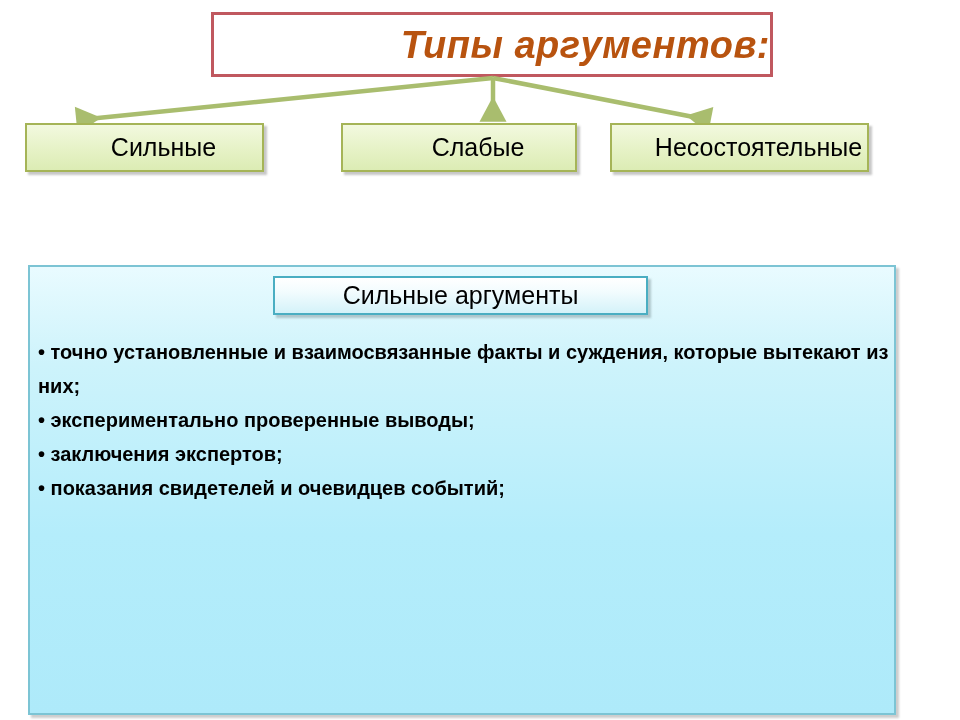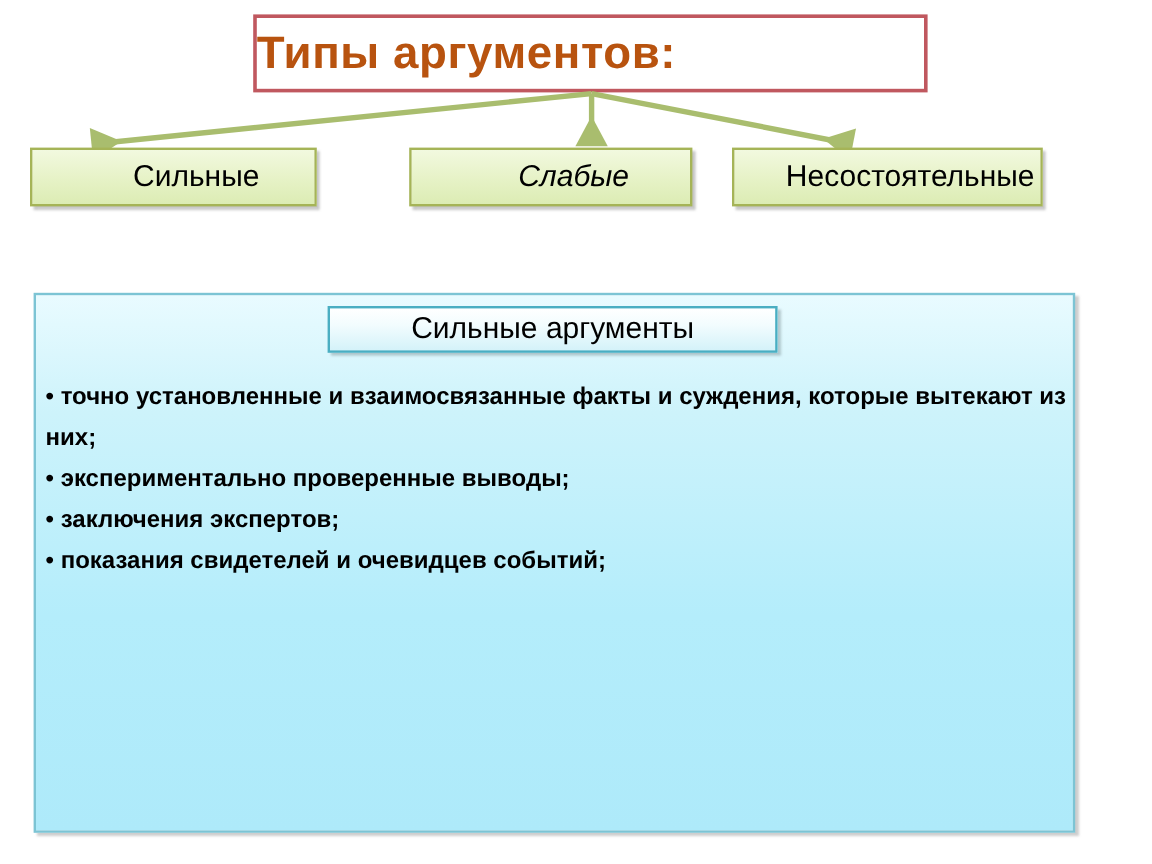--- a/index.html
+++ b/index.html
@@ -20,21 +20,22 @@
     position: absolute;
     left: 211px;
     top: 12px;
     width: 562px;
     height: 65px;
     box-sizing: border-box;
     border: 3px solid #c0585f;
     background: #ffffff;
     display: flex;
     align-items: center;
-    justify-content: flex-start;
+    justify-content: flex-end;
+    font-style: italic;
   }
   #title-text {
     font-size: 38px;
     font-weight: bold;
     color: #b8530f;
     letter-spacing: 0.5px;
     white-space: nowrap;
     line-height: 1;
   }
 
@@ -62,28 +63,28 @@
     justify-content: center;
     padding-left: 38px;
   }
   .cat-label {
     font-size: 25px;
     color: #000000;
     white-space: nowrap;
     line-height: 1;
   }
   #cat-box-0 { left: 25px;  width: 239px; }
-  #cat-box-1 { left: 341px; width: 236px; font-style: italic; }
+  #cat-box-1 { left: 341px; width: 236px; }
   #cat-box-2 { left: 610px; width: 259px; }
 
   
   #detail-panel {
     position: absolute;
     left: 28px;
-    top: 244px;
+    top: 265px;
     width: 868px;
     height: 450px;
     box-sizing: border-box;
     border: 2px solid #7cc4d4;
     background: linear-gradient(to bottom, #e9fbff 0%, #cdf3fb 22%, #b4edfb 60%, #aeeafa 100%);
     box-shadow: 3px 3px 2px rgba(130,130,130,0.40);
   }
 
   #panel-header {
     position: absolute;

